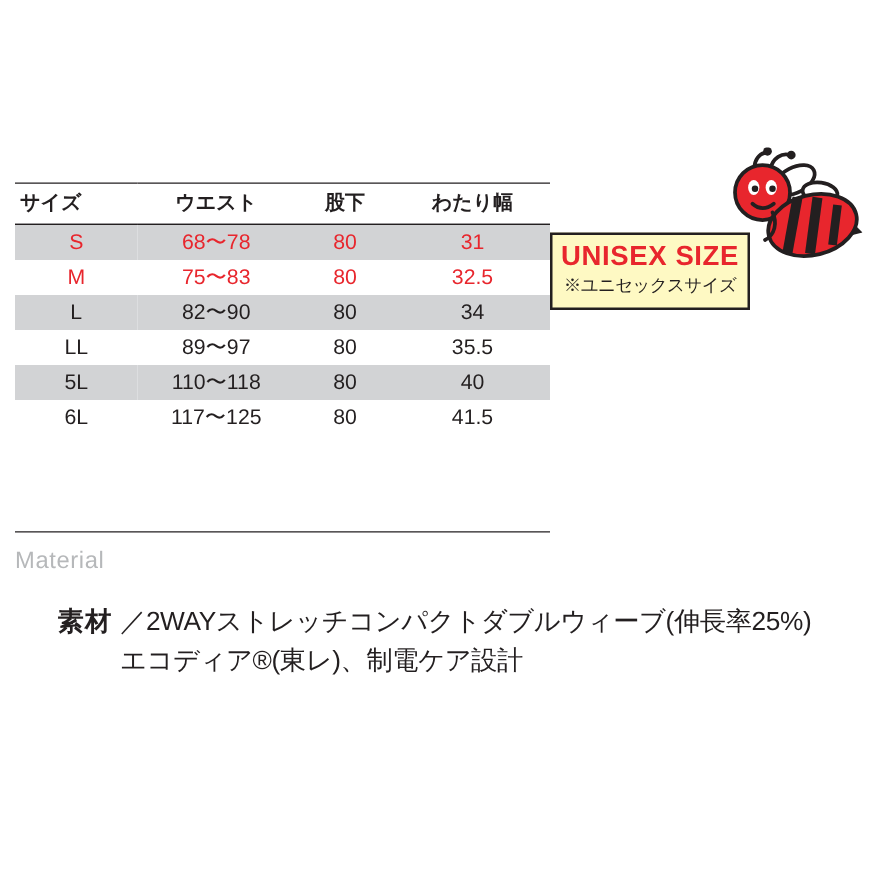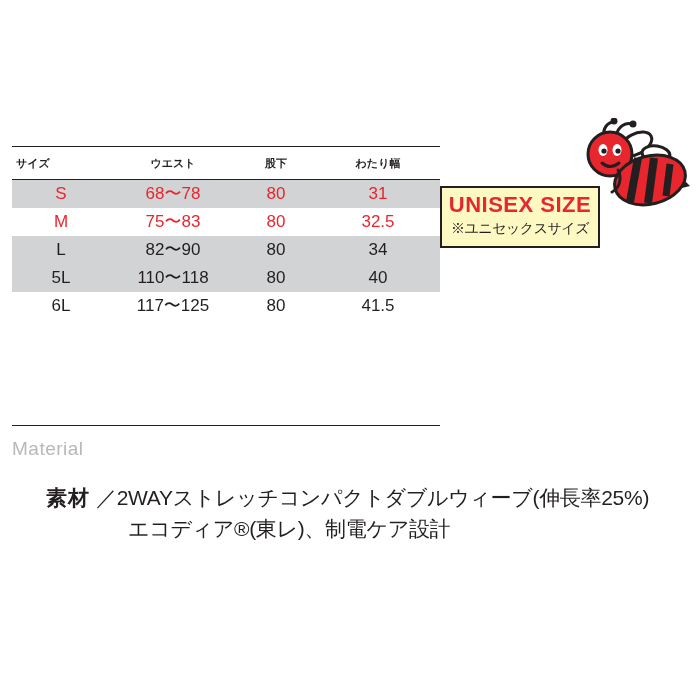--- a/index.html
+++ b/index.html
@@ -33,21 +33,21 @@
     text-align: center;
     font-size: 17px;
     height: 28px;
     padding: 0;
     font-weight: normal;
     line-height: 28px;
     white-space: nowrap;
   }
   table.size-table thead th {
     font-weight: bold;
-    font-size: 11px;
+    font-size: 16px;
     border-bottom: 1px solid #231f20;
     border-top: 1px solid #231f20;
     height: 32px;
     line-height: 32px;
     background: #ffffff;
     color: #231f20;
   }
   table.size-table thead th.col-size { text-align: left; padding-left: 4px; }
   col.c1 { width: 98px; }
   col.c2 { width: 126px; }
@@ -133,21 +133,20 @@
     width: 50px;
     flex: 0 0 50px;
     letter-spacing: 1px;
   }
   .mat-text {
     flex: 1;
     letter-spacing: -0.3px;
   }
   .mat-text .sub {
     display: block;
-    margin-left: 32px;
   }
 </style>
 </head>
 <body>
 
 <div class="size-table-wrap">
   <table class="size-table">
     <colgroup>
       <col class="c1">
         <col class="c2">
@@ -174,20 +173,26 @@
         <td>75〜83</td>
         <td>80</td>
         <td>32.5</td>
       </tr>
       <tr class="shade black">
         <td class="sizecell">L</td>
         <td>82〜90</td>
         <td>80</td>
         <td>34</td>
       </tr>
+      <tr class="plain black">
+        <td class="sizecell">LL</td>
+        <td>89〜97</td>
+        <td>80</td>
+        <td>35.5</td>
+      </tr>
       <tr class="shade black">
         <td class="sizecell">5L</td>
         <td>110〜118</td>
         <td>80</td>
         <td>40</td>
       </tr>
       <tr class="plain black">
         <td class="sizecell">6L</td>
         <td>117〜125</td>
         <td>80</td>

